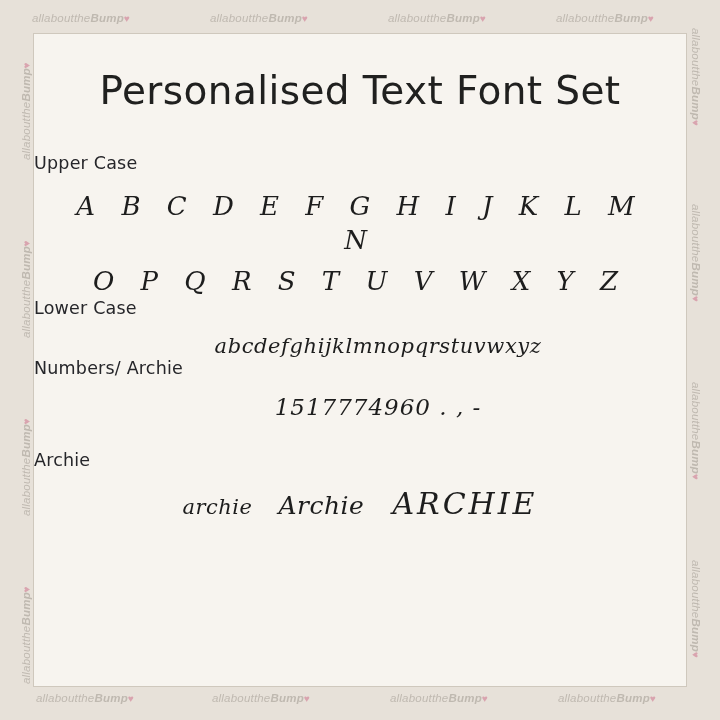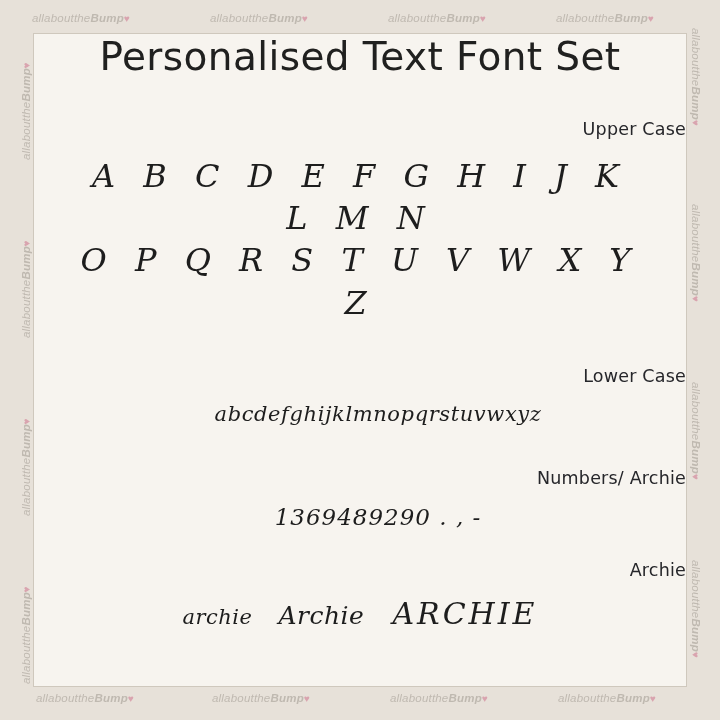--- a/index.html
+++ b/index.html
@@ -59,41 +59,42 @@
   }
 
   .title {
     text-align: center;
     font-family: "DejaVu Sans", sans-serif;
     font-weight: 400;
     font-size: 39px;
     color: #20201f;
     letter-spacing: 0.4px;
     margin: 0;
+    padding-top: 34px;
   }
 
   .section-label {
-    text-align: right;
+    text-align: left;
     font-family: "DejaVu Sans", sans-serif;
     font-size: 17.5px;
     color: #26262a;
     letter-spacing: 0.2px;
   }
 
   .script {
     font-family: "DejaVu Serif", serif;
     color: #1d1d1d;
     text-align: center;
     font-style: italic;
     font-weight: 300;
     padding-left: 36px;
   }
 
   .upper-row {
-    font-size: 32px;
+    font-size: 26px;
     letter-spacing: 9px;
     line-height: 1.32;
     padding: 0 42px;
   }
 
   .lower-line {
     font-size: 21px;
     letter-spacing: 0.6px;
   }
 
@@ -111,22 +112,22 @@
     font-weight: 300;
     color: #1d1d1d;
     vertical-align: baseline;
   }
   .ex-small { font-size: 21px; letter-spacing: 0.5px; }
   .ex-mid   { font-size: 25px; letter-spacing: 0.5px; margin-left: 26px; }
   .ex-large { font-size: 30px; letter-spacing: 3px; margin-left: 28px; }
 
   .sp-1 { margin-top: 40px; }
   .sp-2 { margin-top: 16px; }
-  .sp-3 { }
-  .sp-4 { margin-top: 42px; }
+  .sp-3 { margin-top: 6px; }
+  .sp-4 { }
   .sp-5 { margin-top: 30px; }
 </style>
 </head>
 <body>
 
 <div class="poster">
 
   <div class="watermarks">
 
     <div class="wm" style="left:32px; top:12px;"><span>allaboutthe</span><span class="bold">Bump</span><span class="heart">♥</span></div>
@@ -155,21 +156,21 @@
     <h1 class="title">Personalised Text Font Set</h1>
 
     <div class="section-label sp-1">Upper Case</div>
     <div class="script upper-row sp-2">A B C D E F G H I J K L M N</div>
     <div class="script upper-row sp-3">O P Q R S T U V W X Y Z</div>
 
     <div class="section-label sp-4">Lower Case</div>
     <div class="script lower-line sp-2">abcdefghijklmnopqrstuvwxyz</div>
 
     <div class="section-label sp-4">Numbers/ Archie</div>
-    <div class="script numbers-line sp-2">1369489290  . , -</div>
+    <div class="script numbers-line sp-2">1517774960  . , -</div>
 
     <div class="section-label sp-5">Archie</div>
     <div class="example-line sp-2" style="text-align:center;">
       <span class="ex-small">archie</span>
       <span class="ex-mid">Archie</span>
       <span class="ex-large">ARCHIE</span>
     </div>
 
   </div>
 </div>

